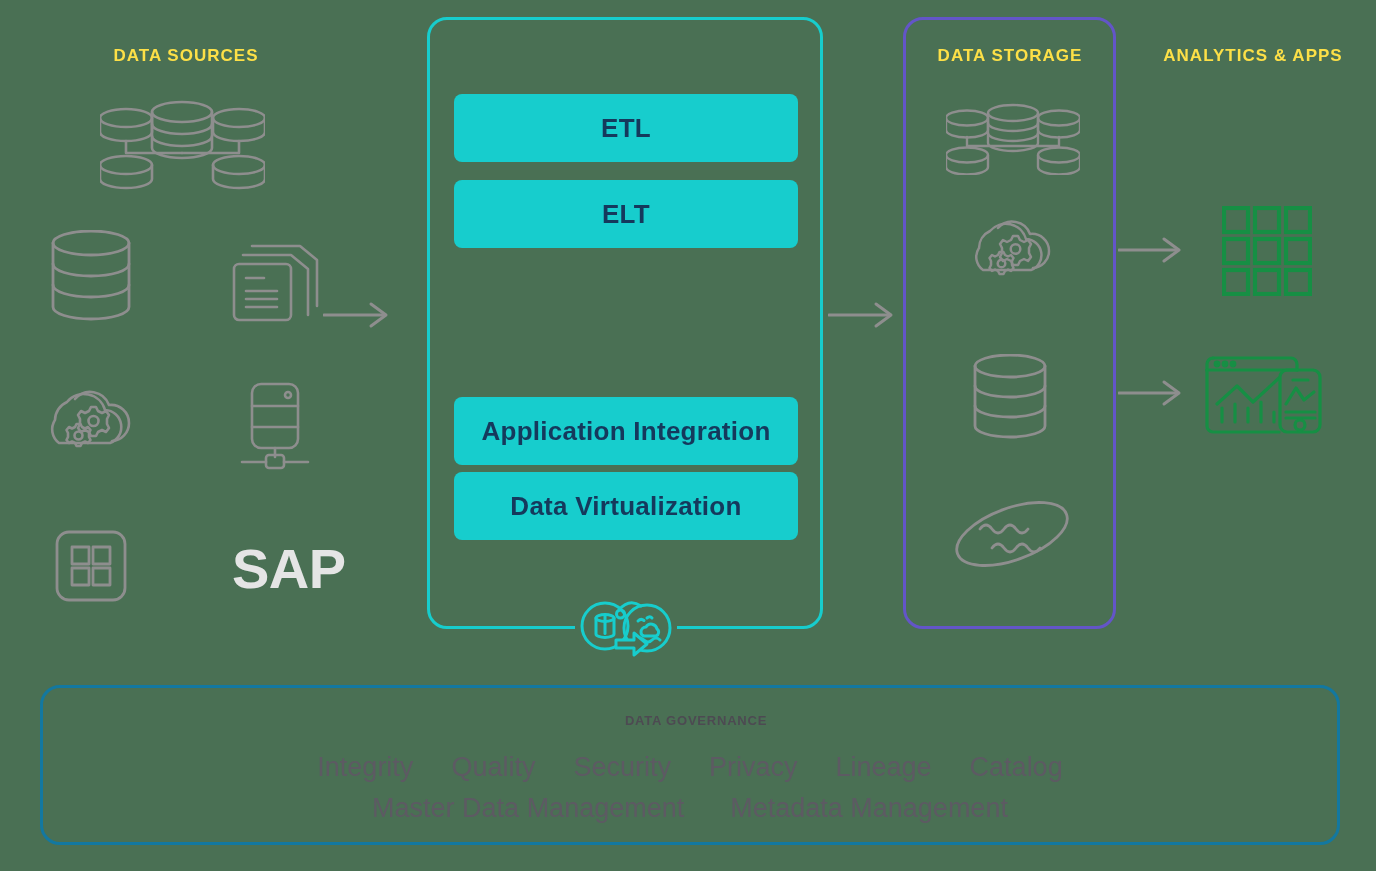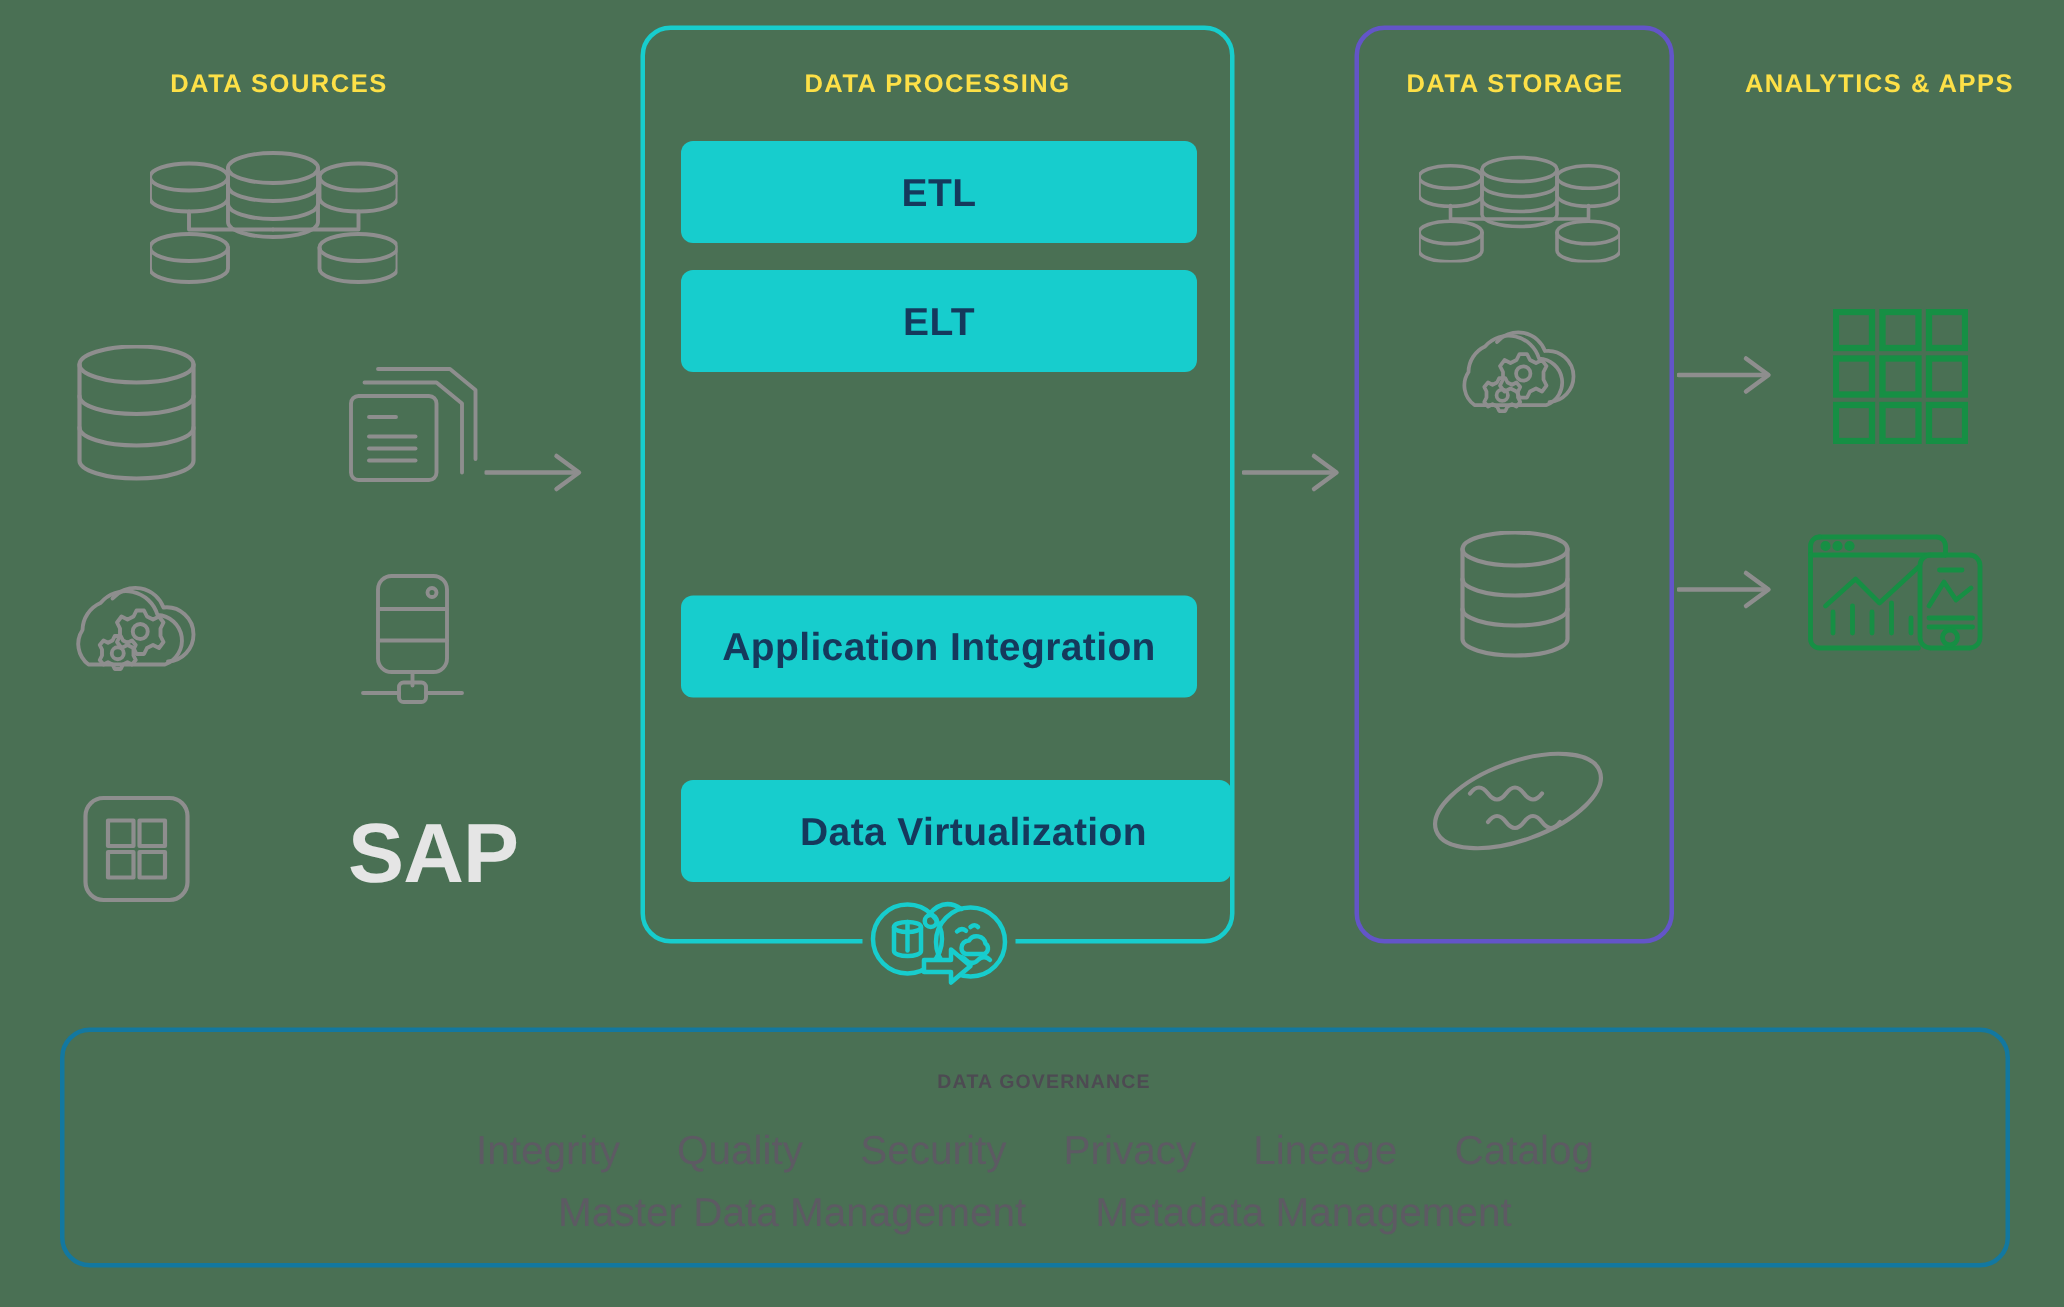--- a/index.html
+++ b/index.html
@@ -59,21 +59,21 @@
     color: #15395c;
     font-size: 26px;
     font-weight: bold;
     letter-spacing: 0.01em;
     text-align: center;
   }
   .chip.c0 { top: 94px; }
   .chip.c1 { top: 180px; }
   .chip.c2 { top: 296px; }
   .chip.c3 { top: 397px; }
-  .chip.c4 { top: 520px; padding-left: 23px; }
+  .chip.c4 { top: 472px; }
 
   
   .icon {
     position: absolute;
   }
   .icon svg { display: block; }
 
   
   .arrow { position: absolute; }
 
@@ -112,21 +112,20 @@
     letter-spacing: -0.01em;
   }
 </style>
 </head>
 <body>
 
 <div class="stage">
 
   <div class="col-title" style="left:56px; top:46px; width:260px;">DATA SOURCES</div>
 
-  <div class="col-title" style="left:495px; top:46px; width:260px;">DATA PROCESSING</div>
 
   <div class="col-title" style="left:880px; top:46px; width:260px;">DATA STORAGE</div>
 
   <div class="col-title" style="left:1123px; top:46px; width:260px;">ANALYTICS &amp; APPS</div>
 
   <div class="panel" id="processing-panel"></div>
   <div class="panel" id="storage-panel"></div>
   <div class="panel" id="governance-panel"></div>
 
   <div class="icon" style="left:100px; top:100px;">

